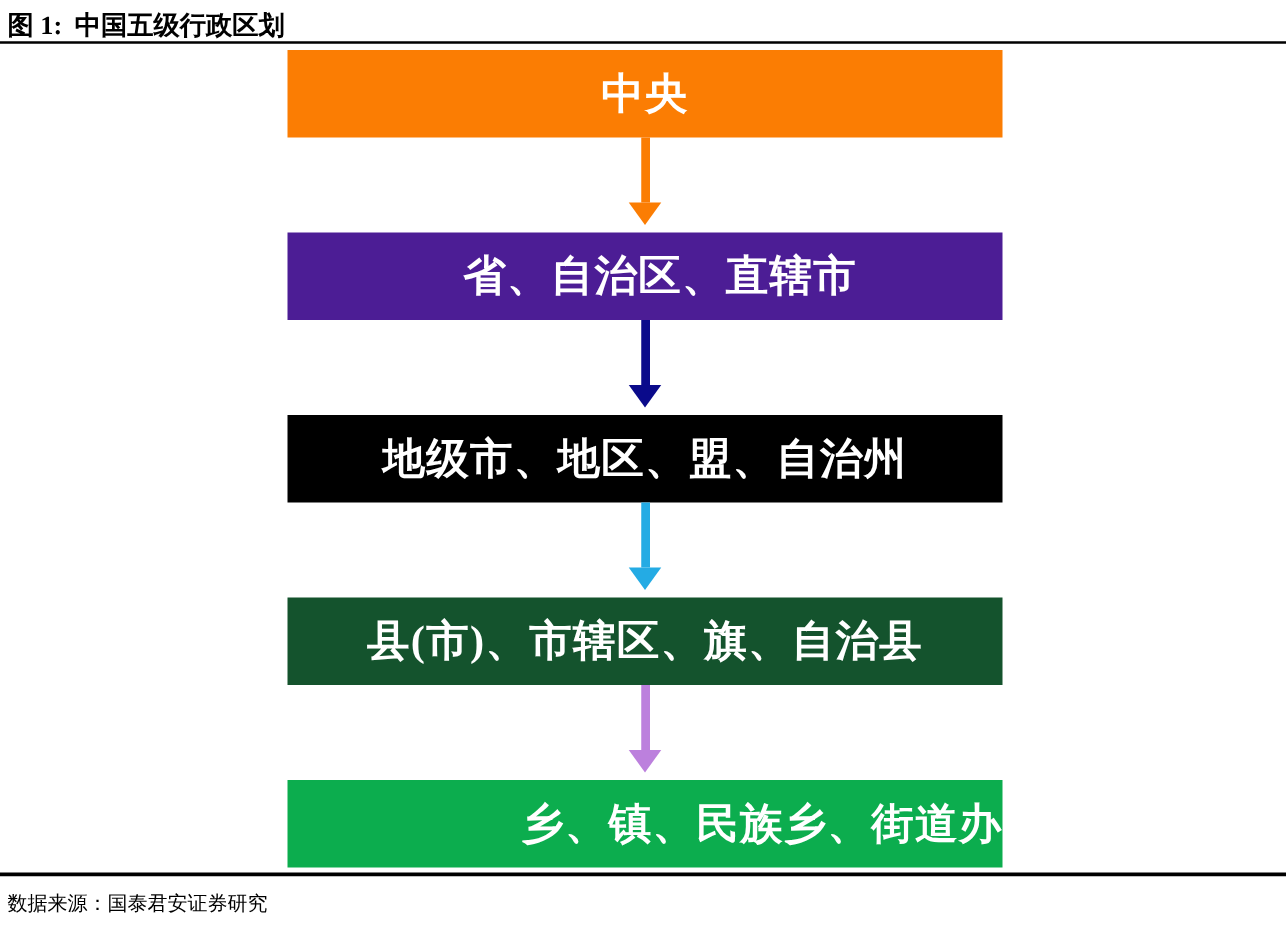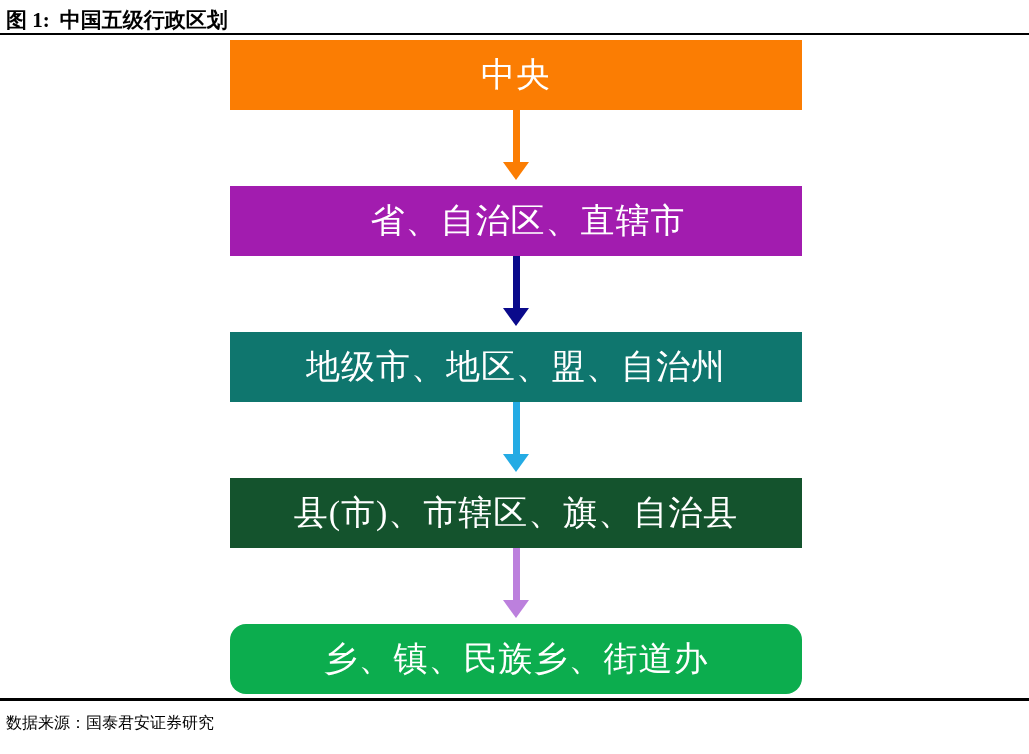--- a/index.html
+++ b/index.html
@@ -36,37 +36,38 @@
     width: 100%;
     height: 3px;
     background: #000000;
     margin-top: 4px;
   }
 
   .flowchart {
     width: 572px;
     margin-left: 230px;
     margin-top: 5px;
+    font-weight: bold;
   }
 
   .level-box {
     width: 572px;
     height: 70px;
     display: flex;
     align-items: center;
     justify-content: center;
   }
   .level-box .box-label {
     color: #ffffff;
     font-size: 34px;
     letter-spacing: 1px;
     white-space: nowrap;
     font-family: "Liberation Serif", "DejaVu Serif", serif;
   }
-  .level-box.rounded { border-radius: 16px; }
+  .level-box.rounded { border-radius: 0; justify-content: flex-end; }
 
   .flow-arrow {
     height: 76px;
     display: flex;
     flex-direction: column;
     align-items: center;
     justify-content: flex-start;
   }
   .arrow-stem {
     width: 7px;
@@ -104,30 +105,30 @@
 
     <div class="level-box" style="background-color: rgb(251, 125, 3);">
       <span class="box-label">中央</span>
     </div>
 
     <div class="flow-arrow">
       <div class="arrow-stem" style="background-color: rgb(251, 125, 3);"></div>
       <div class="arrow-head" style="border-top-color: rgb(251, 125, 3);"></div>
     </div>
 
-    <div class="level-box" style="background-color: #a21caf; padding-left: 24px;">
+    <div class="level-box" style="background-color: #4c1d95; padding-left: 24px;">
       <span class="box-label">省、自治区、直辖市</span>
     </div>
 
     <div class="flow-arrow">
       <div class="arrow-stem" style="background-color: rgb(10, 10, 139);"></div>
       <div class="arrow-head" style="border-top-color: rgb(10, 10, 139);"></div>
     </div>
 
-    <div class="level-box" style="background-color: #0f766e;">
+    <div class="level-box" style="background-color: #000000;">
       <span class="box-label">地级市、地区、盟、自治州</span>
     </div>
 
     <div class="flow-arrow">
       <div class="arrow-stem" style="background-color: rgb(36, 171, 228);"></div>
       <div class="arrow-head" style="border-top-color: rgb(36, 171, 228);"></div>
     </div>
 
     <div class="level-box" style="background-color: #14532d;">
       <span class="box-label">县(市)、市辖区、旗、自治县</span>

